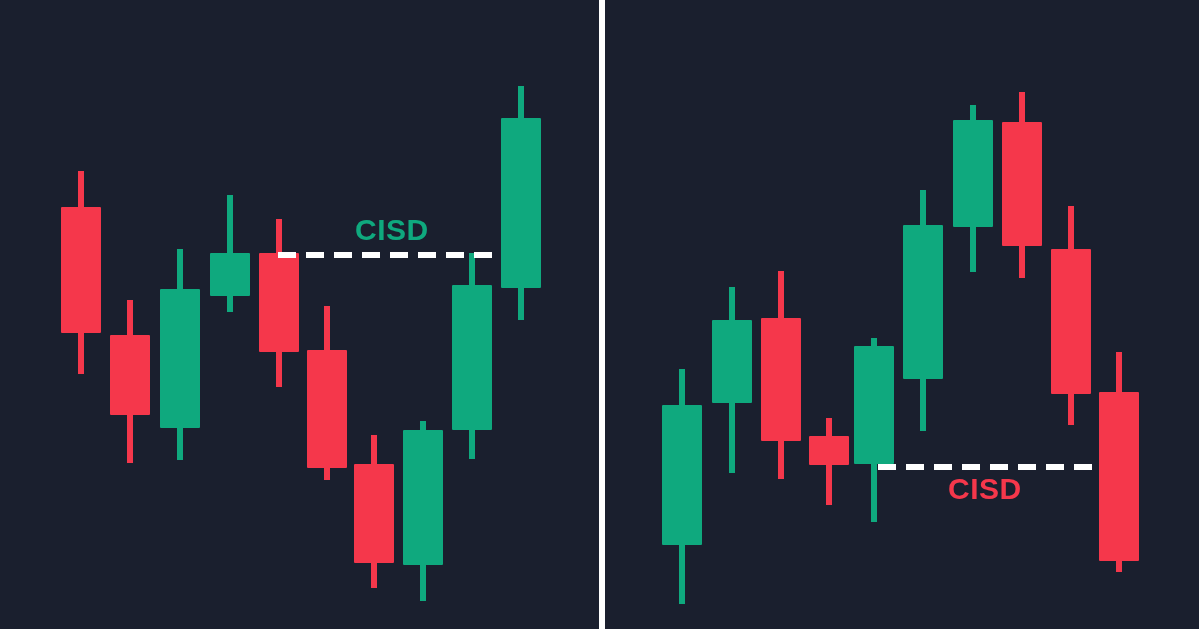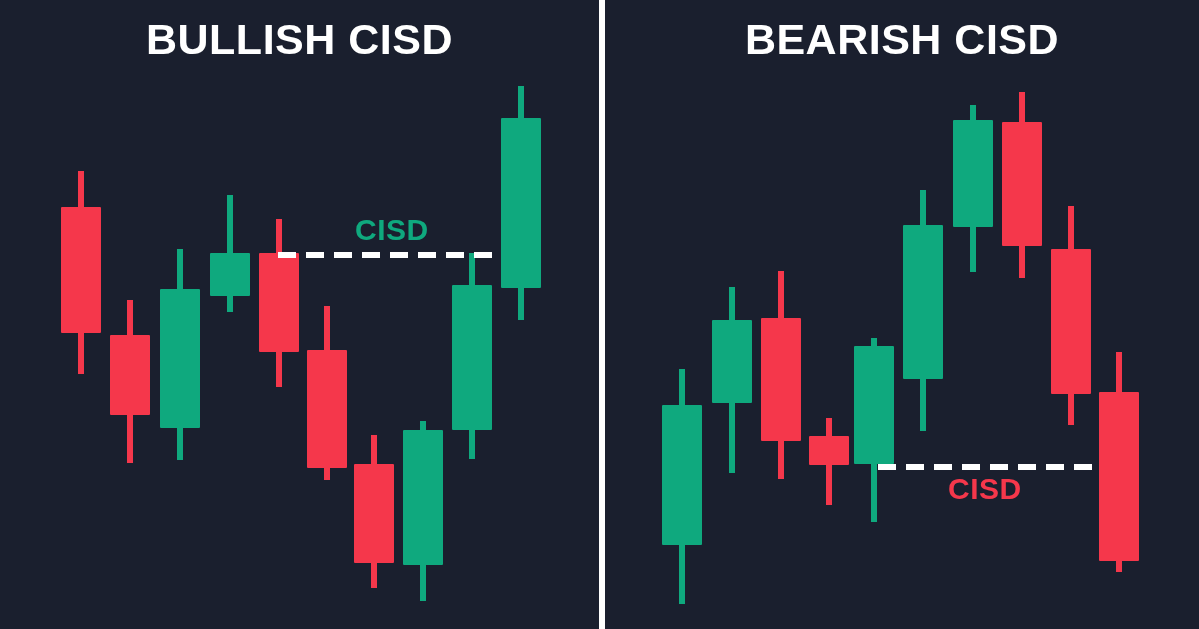--- a/index.html
+++ b/index.html
@@ -90,21 +90,20 @@
   }
   .cisd-label.bullish { color: #0fa97e; }
   .cisd-label.bearish { color: #f5374b; }
 </style>
 </head>
 <body>
 
 <div id="root">
 
   <div class="panel" id="panel-left">
-    <div class="panel-title">BULLISH CISD</div>
     <div class="chart-area" id="chart-left">
         <div class="candle down">
           <div class="wick" style="left: 78px; top: 171px; height: 203px;"></div>
           <div class="body" style="left: 61px; top: 207px; width: 40px; height: 126px;"></div>
         </div>
         <div class="candle down">
           <div class="wick" style="left: 127px; top: 300px; height: 163px;"></div>
           <div class="body" style="left: 110px; top: 335px; width: 40px; height: 80px;"></div>
         </div>
         <div class="candle up">
@@ -140,21 +139,20 @@
           <div class="body" style="left: 501px; top: 118px; width: 40px; height: 170px;"></div>
         </div>
         <div class="cisd-line" style="left: 278px; top: 252px; width: 222px;"></div>
         <div class="cisd-label bullish" style="left: 355px; top: 215px; color: rgb(15, 169, 126);">CISD</div>
       </div>
   </div>
 
   <div class="divider"></div>
 
   <div class="panel" id="panel-right">
-    <div class="panel-title">BEARISH CISD</div>
     <div class="chart-area" id="chart-right">
         <div class="candle up">
           <div class="wick" style="left: 74px; top: 369px; height: 235px;"></div>
           <div class="body" style="left: 57px; top: 405px; width: 40px; height: 140px;"></div>
         </div>
         <div class="candle up">
           <div class="wick" style="left: 124px; top: 287px; height: 186px;"></div>
           <div class="body" style="left: 107px; top: 320px; width: 40px; height: 83px;"></div>
         </div>
         <div class="candle down">

